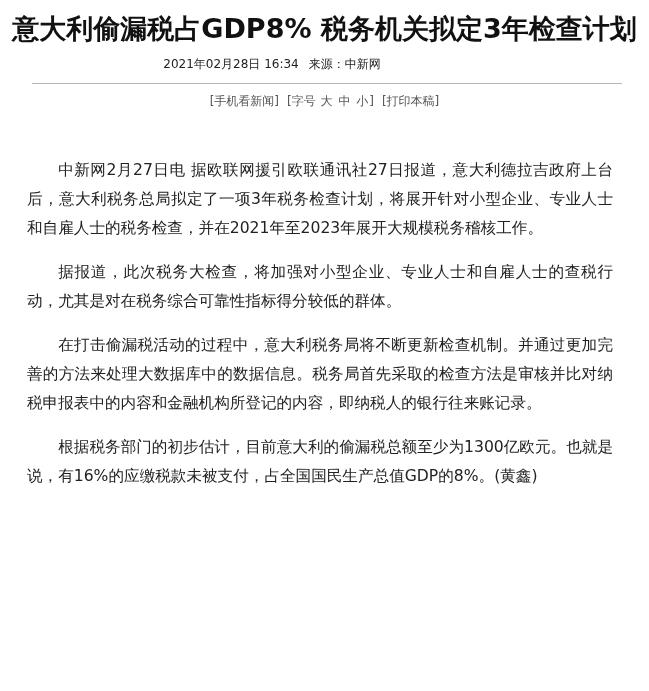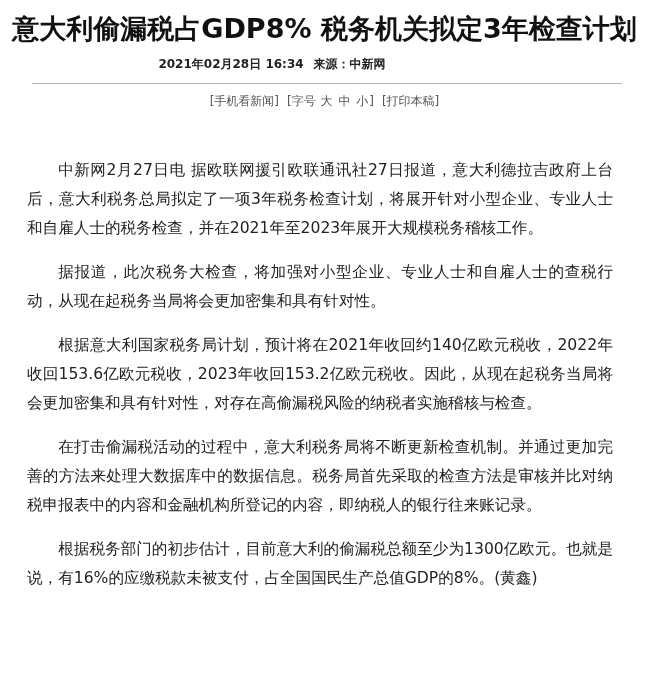--- a/index.html
+++ b/index.html
@@ -38,21 +38,20 @@
     .meta {
       position: absolute;
       left: 0;
       top: 55px;
       width: 544px;
       text-align: center;
       font-size: 12px;
       line-height: 18px;
       color: #222222;
       white-space: nowrap;
-      font-weight: bold;
     }
     .meta .gap {
       display: inline-block;
       width: 10px;
     }
     .divider {
       position: absolute;
       left: 32px;
       top: 83px;
       width: 590px;
@@ -108,18 +107,17 @@
   </div>
 
   <div class="divider"></div>
 
   <div class="tools">
     <a>[手机看新闻]</a><span class="sep"></span><span><span>[字号</span> <a class="size-opt">大</a> <a class="size-opt">中</a> <a class="size-opt">小</a><span>]</span></span><span class="sep"></span><a>[打印本稿]</a>
   </div>
 
   <div class="body-text">
     <p>中新网2月27日电 据欧联网援引欧联通讯社27日报道，意大利德拉吉政府上台后，意大利税务总局拟定了一项3年税务检查计划，将展开针对小型企业、专业人士和自雇人士的税务检查，并在2021年至2023年展开大规模税务稽核工作。</p>
-    <p>据报道，此次税务大检查，将加强对小型企业、专业人士和自雇人士的查税行动，从现在起税务当局将会更加密集和具有针对性。</p>
-    <p>根据意大利国家税务局计划，预计将在2021年收回约140亿欧元税收，2022年收回153.6亿欧元税收，2023年收回153.2亿欧元税收。因此，从现在起税务当局将会更加密集和具有针对性，对存在高偷漏税风险的纳税者实施稽核与检查。</p>
+    <p>据报道，此次税务大检查，将加强对小型企业、专业人士和自雇人士的查税行动，尤其是对在税务综合可靠性指标得分较低的群体。</p>
     <p>在打击偷漏税活动的过程中，意大利税务局将不断更新检查机制。并通过更加完善的方法来处理大数据库中的数据信息。税务局首先采取的检查方法是审核并比对纳税申报表中的内容和金融机构所登记的内容，即纳税人的银行往来账记录。</p>
     <p>根据税务部门的初步估计，目前意大利的偷漏税总额至少为1300亿欧元。也就是说，有16%的应缴税款未被支付，占全国国民生产总值GDP的8%。(黄鑫)</p>
   </div>
 </div>
 
 </body></html>

